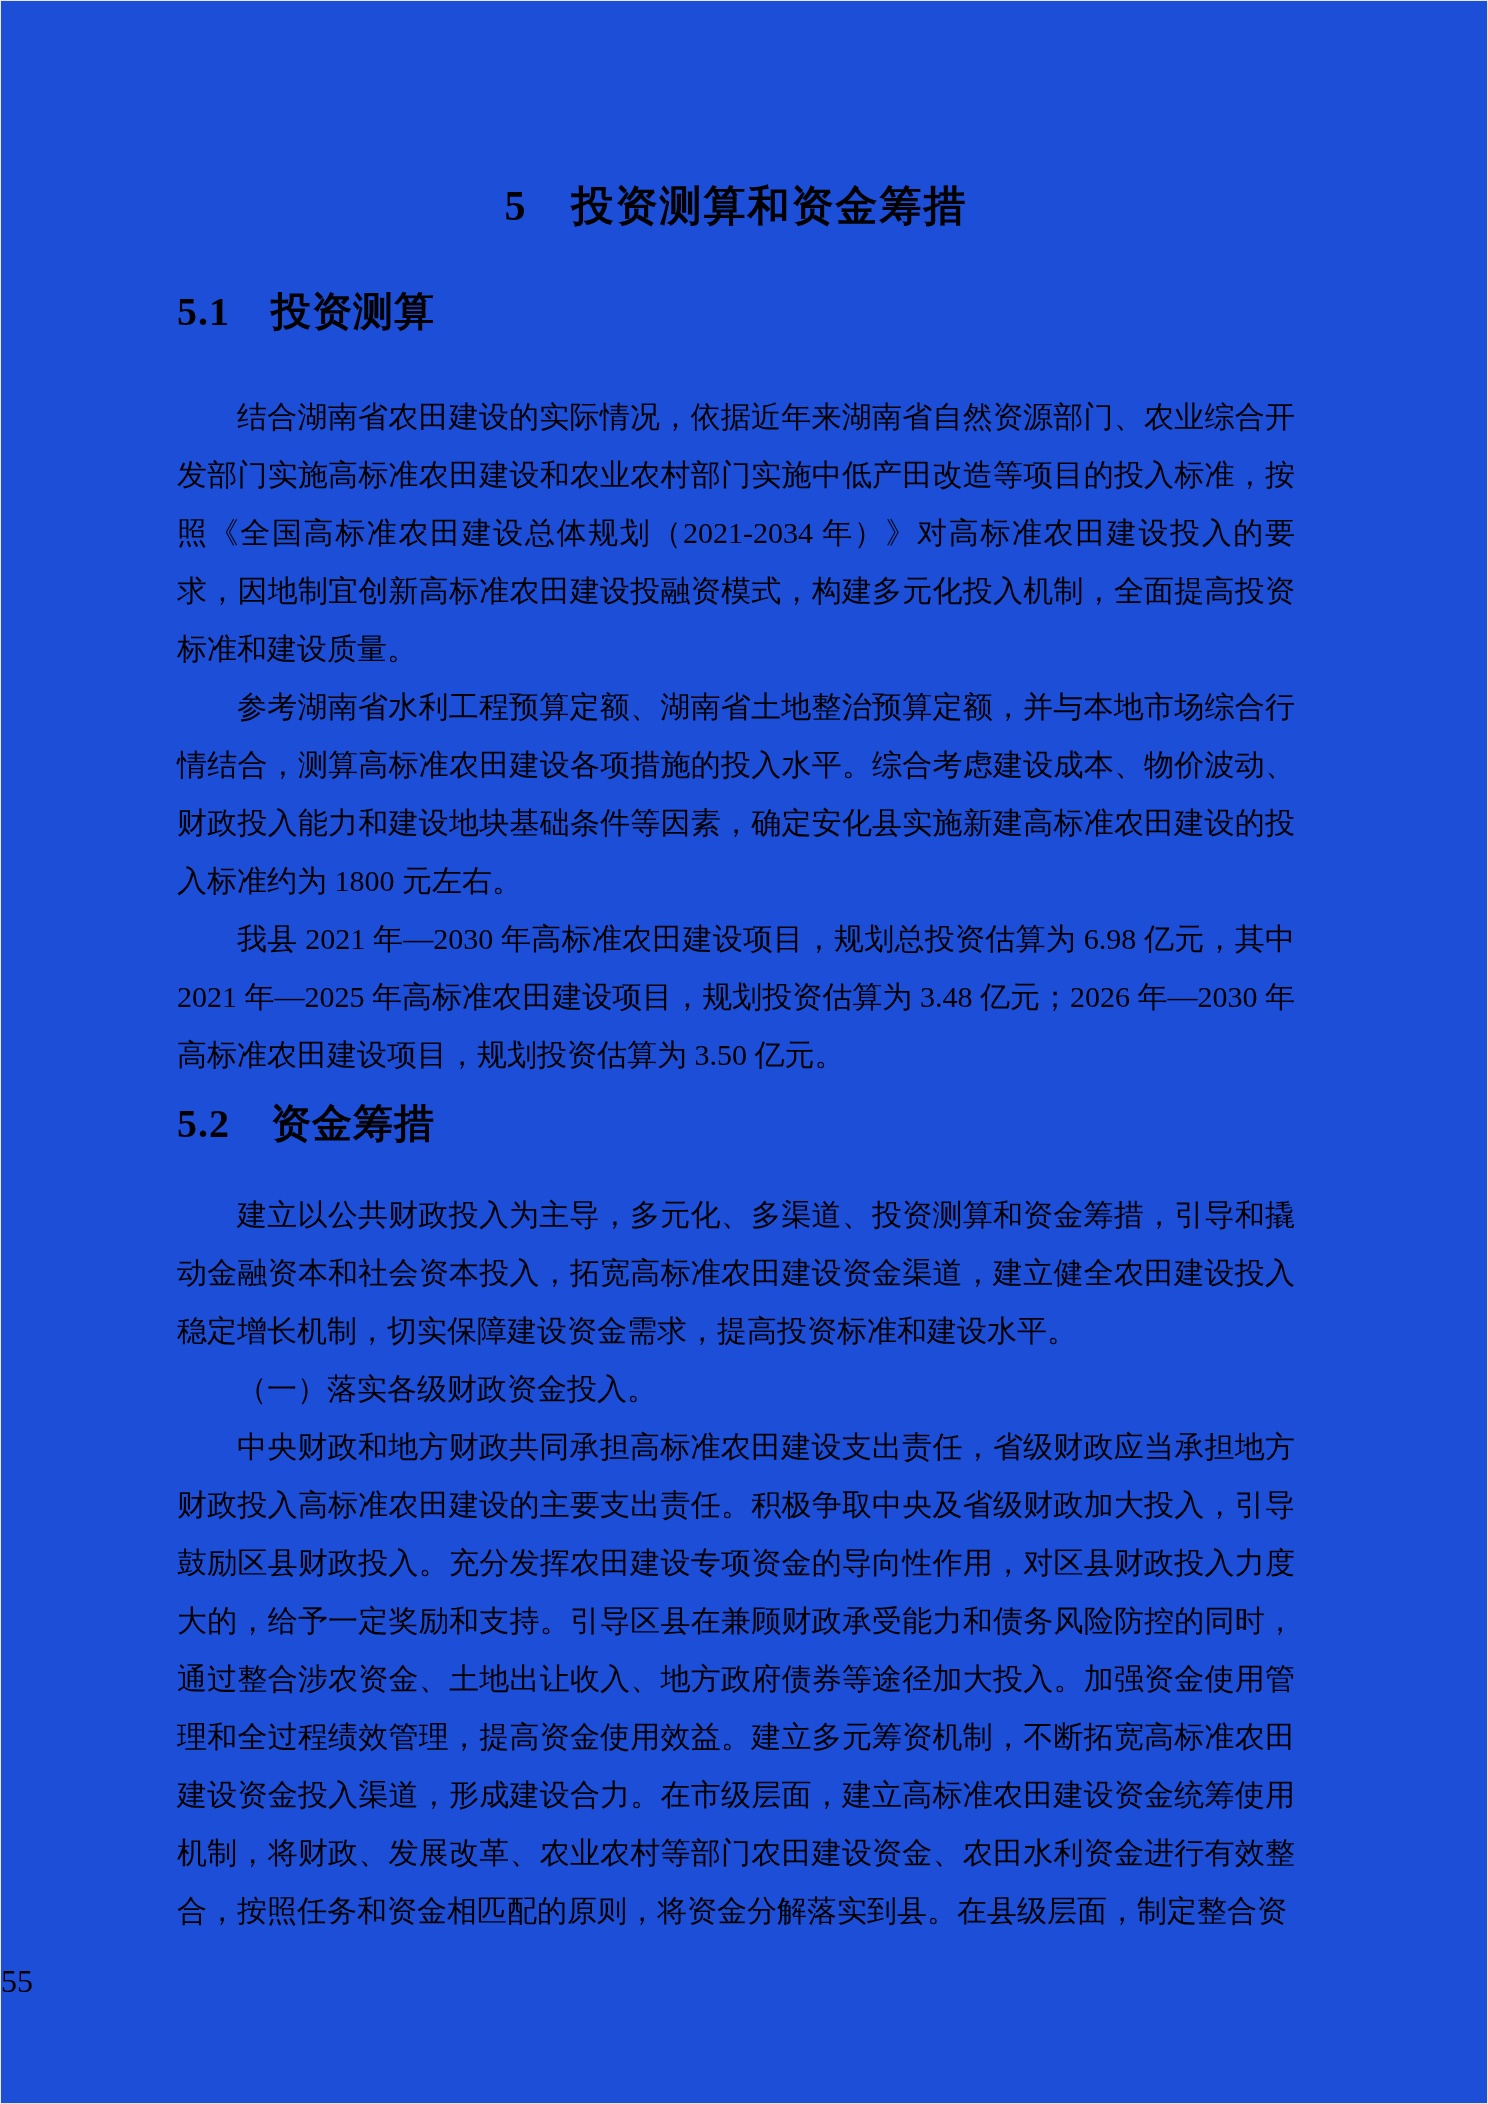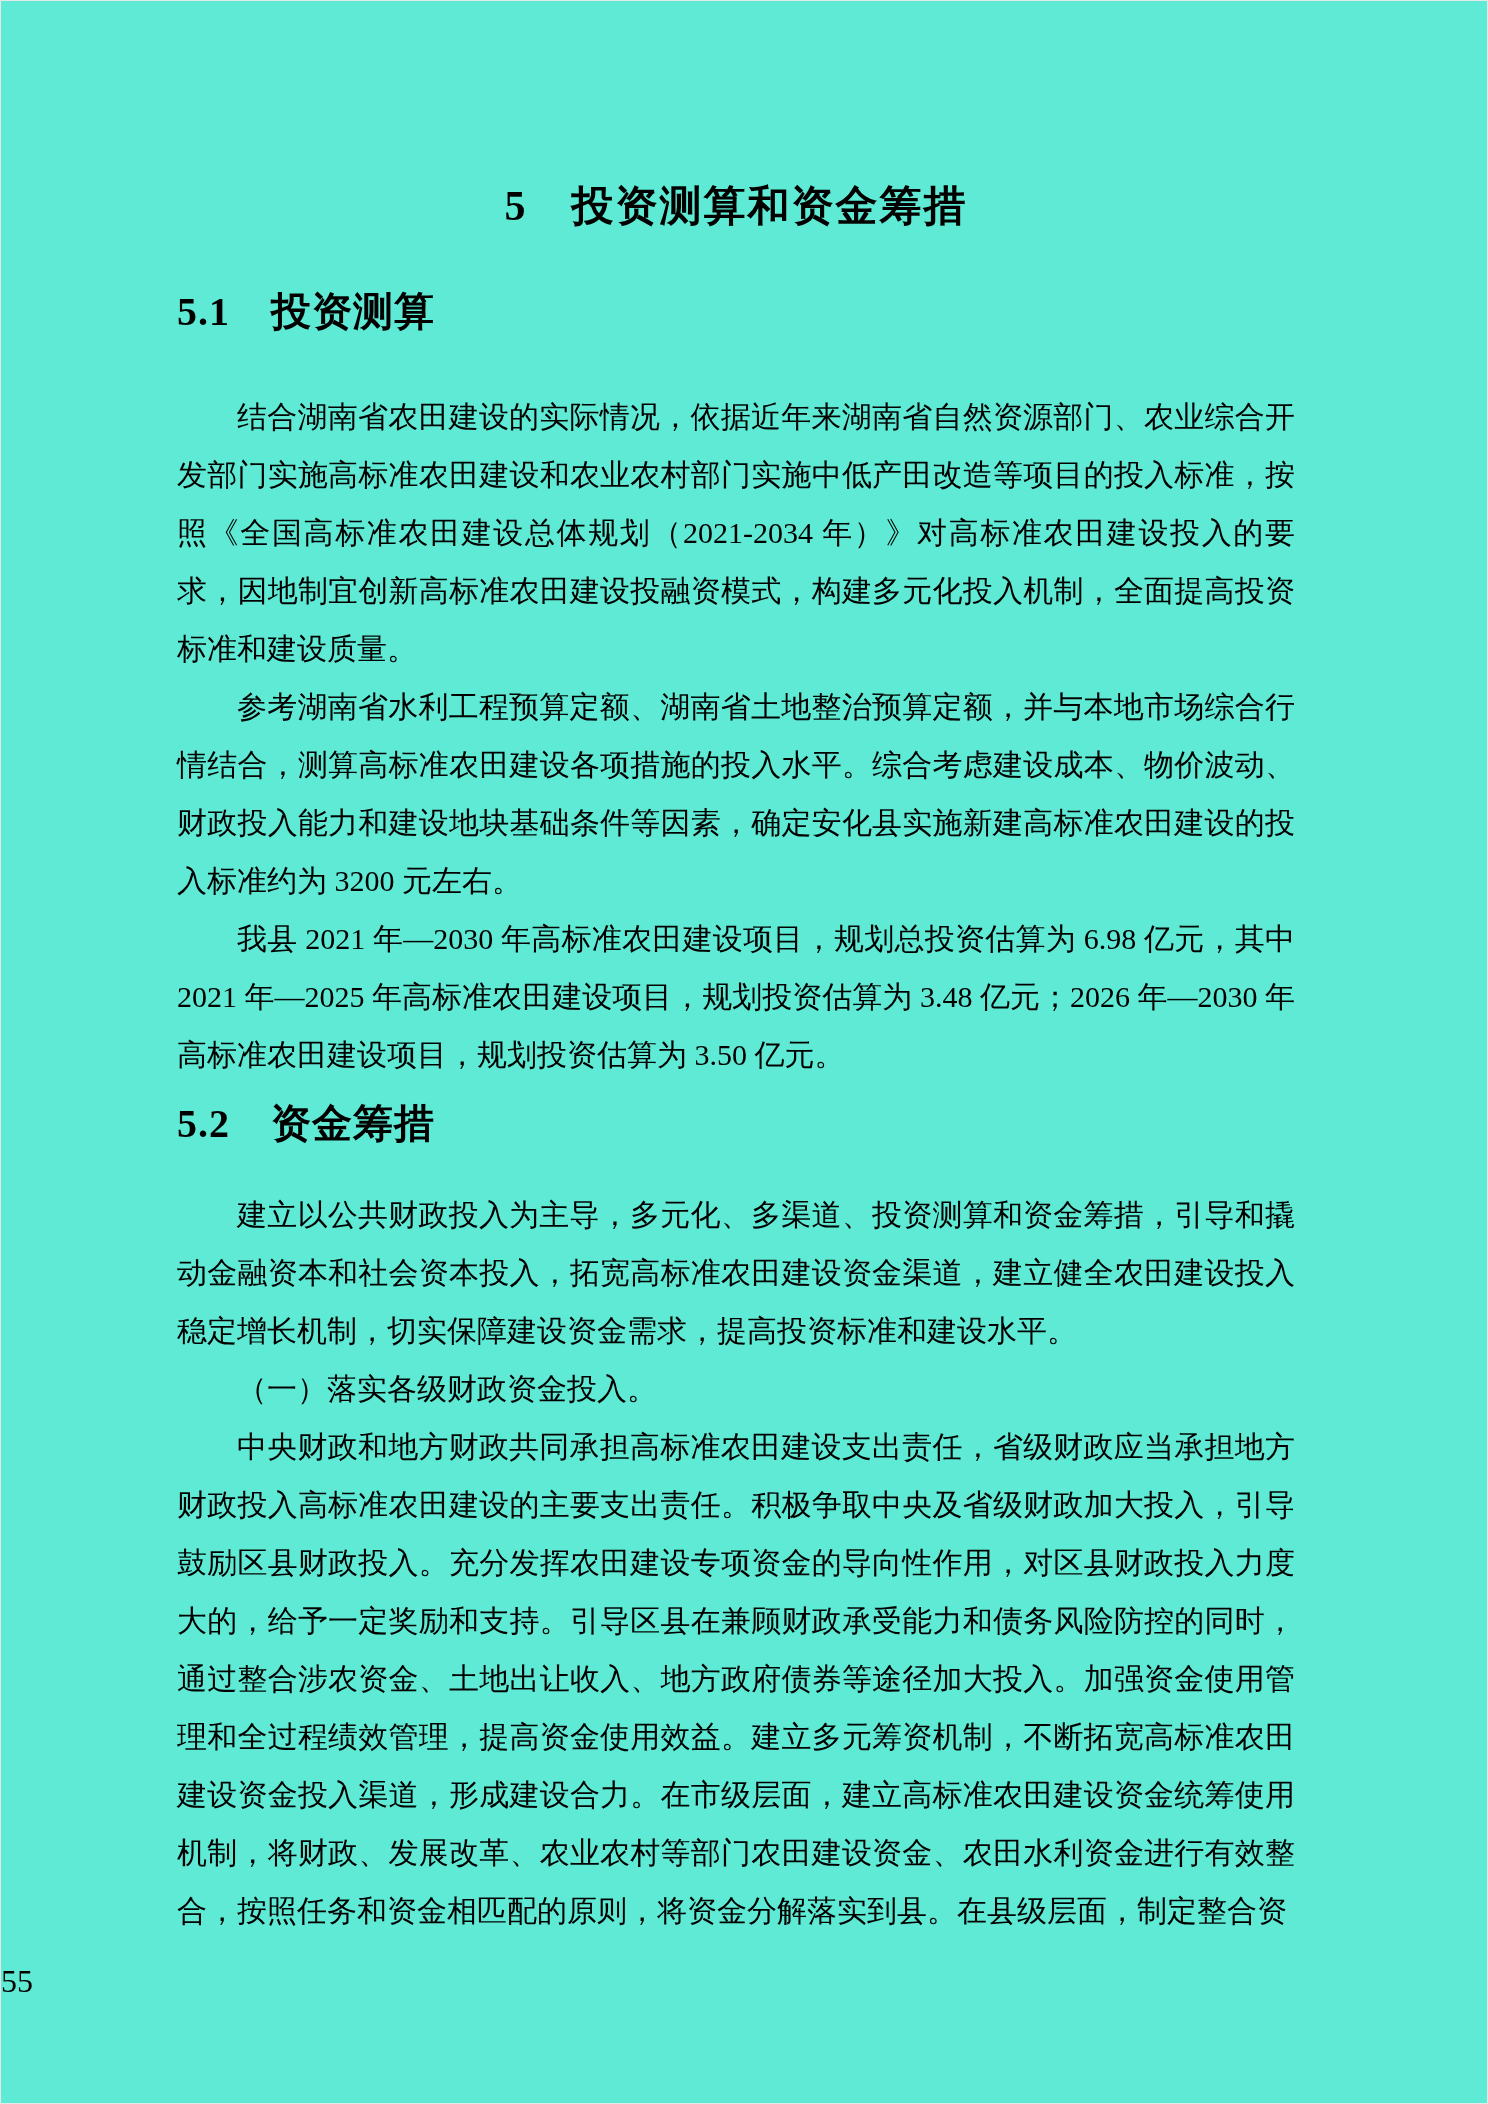--- a/index.html
+++ b/index.html
@@ -4,21 +4,21 @@
 <style>
   html, body {
     margin: 0;
     padding: 0;
     background: #ffffff;
   }
   .page {
     position: relative;
     width: 1488px;
     height: 2104px;
-    background: #5eead4;
+    background: #1d4ed8;
     box-sizing: border-box;
     border: 1px solid #e7e7e7;
     padding: 178px 192px 0 176px;
     font-family: "Liberation Serif", "DejaVu Serif", serif;
     color: #000000;
     overflow: hidden;
   }
   .doc-title {
     margin: 0 0 52px 0;
     font-size: 42px;
@@ -60,21 +60,21 @@
 <body>
 
 <div class="page">
 
   <h1 class="doc-title">5　投资测算和资金筹措</h1>
 
   <h2 class="section-heading">5.1　投资测算</h2>
 
   <p class="body-para">结合湖南省农田建设的实际情况，依据近年来湖南省自然资源部门、农业综合开发部门实施高标准农田建设和农业农村部门实施中低产田改造等项目的投入标准，按照《全国高标准农田建设总体规划（2021-2034 年）》对高标准农田建设投入的要求，因地制宜创新高标准农田建设投融资模式，构建多元化投入机制，全面提高投资标准和建设质量。</p>
 
-  <p class="body-para">参考湖南省水利工程预算定额、湖南省土地整治预算定额，并与本地市场综合行情结合，测算高标准农田建设各项措施的投入水平。综合考虑建设成本、物价波动、财政投入能力和建设地块基础条件等因素，确定安化县实施新建高标准农田建设的投入标准约为 3200 元左右。</p>
+  <p class="body-para">参考湖南省水利工程预算定额、湖南省土地整治预算定额，并与本地市场综合行情结合，测算高标准农田建设各项措施的投入水平。综合考虑建设成本、物价波动、财政投入能力和建设地块基础条件等因素，确定安化县实施新建高标准农田建设的投入标准约为 1800 元左右。</p>
 
   <p class="body-para">我县 2021 年—2030 年高标准农田建设项目，规划总投资估算为 6.98 亿元，其中 2021 年—2025 年高标准农田建设项目，规划投资估算为 3.48 亿元；2026 年—2030 年高标准农田建设项目，规划投资估算为 3.50 亿元。</p>
 
   <h2 class="section-heading second">5.2　资金筹措</h2>
 
   <p class="body-para">建立以公共财政投入为主导，多元化、多渠道、投资测算和资金筹措，引导和撬动金融资本和社会资本投入，拓宽高标准农田建设资金渠道，建立健全农田建设投入稳定增长机制，切实保障建设资金需求，提高投资标准和建设水平。</p>
 
   <p class="body-para">（一）落实各级财政资金投入。</p>
 
   <p class="body-para">中央财政和地方财政共同承担高标准农田建设支出责任，省级财政应当承担地方财政投入高标准农田建设的主要支出责任。积极争取中央及省级财政加大投入，引导鼓励区县财政投入。充分发挥农田建设专项资金的导向性作用，对区县财政投入力度大的，给予一定奖励和支持。引导区县在兼顾财政承受能力和债务风险防控的同时，通过整合涉农资金、土地出让收入、地方政府债券等途径加大投入。加强资金使用管理和全过程绩效管理，提高资金使用效益。建立多元筹资机制，不断拓宽高标准农田建设资金投入渠道，形成建设合力。在市级层面，建立高标准农田建设资金统筹使用机制，将财政、发展改革、农业农村等部门农田建设资金、农田水利资金进行有效整合，按照任务和资金相匹配的原则，将资金分解落实到县。在县级层面，制定整合资</p>

